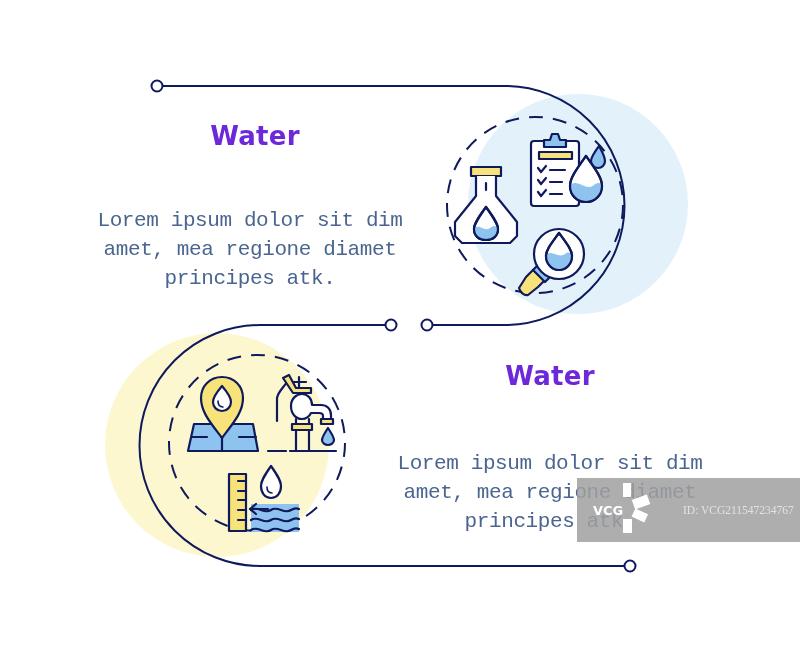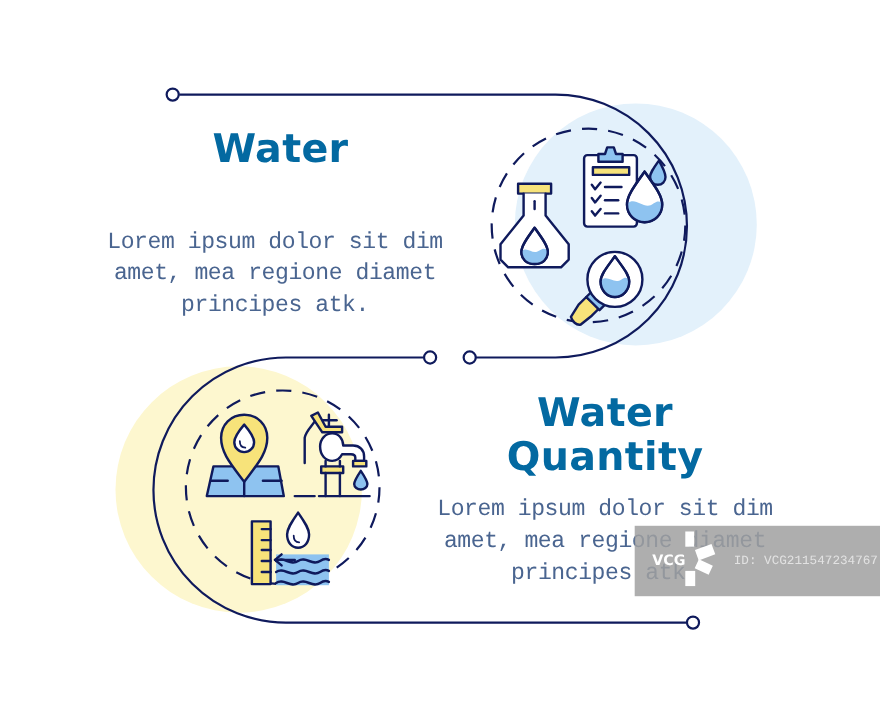--- a/index.html
+++ b/index.html
@@ -1,33 +1,33 @@
 <!DOCTYPE html>
 <html><head>
   <meta charset="utf-8">
   <style>
     html, body { margin: 0; padding: 0; background: #ffffff; }
     body { width: 800px; height: 653px; position: relative; overflow: hidden; font-family: "DejaVu Sans", sans-serif; }
     .layer { position: absolute; left: 0; top: 0; }
     .title {
-      position: absolute; text-align: center; color: #0369a1;
-      font-family: "DejaVu Sans", sans-serif; font-weight: bold; font-size: 36px; line-height: 40px;
+      position: absolute; text-align: center; color: #6d28d9;
+      font-family: "DejaVu Sans", sans-serif; font-weight: bold; font-size: 26px; line-height: 40px;
       letter-spacing: 0.3px;
     }
     .desc {
       position: absolute; text-align: center; color: #4a6590;
       font-family: Liberation Mono, monospace; font-size: 21px; line-height: 29px; letter-spacing: -0.4px;
     }
     .watermark {
       position: absolute; left: 577px; top: 478px; width: 223px; height: 64px;
       background: rgba(160,160,160,0.85);
       display: flex; align-items: center;
     }
     .wm-logo { color: #ffffff; font-weight: bold; font-size: 13px; margin-left: 16px; width: 70px; position: relative; }
-    .wm-id { color: #e2e2e2; font-size: 11.5px; font-family: Liberation Mono, monospace; margin-left: 4px; }
+    .wm-id { color: #e2e2e2; font-size: 11.5px; font-family: Liberation Serif, serif; margin-left: 20px; }
   </style>
 </head>
 <body>
 
 <svg class="layer" width="800" height="653" viewBox="0 0 800 653" xmlns="http://www.w3.org/2000/svg">
 
   <circle cx="578" cy="204" r="110" fill="#e3f1fb"></circle>
   <circle cx="217" cy="445" r="112" fill="#fdf7cf"></circle>
 
   <circle cx="535" cy="205" r="88" fill="none" stroke="#0f1a5c" stroke-width="2" stroke-dasharray="14 10"></circle>
@@ -124,21 +124,20 @@
   <div>Water</div>
 </div>
 <div class="desc" style="left:85px; top:206px; width:330px;">
   <div>Lorem ipsum dolor sit dim</div>
   <div>amet, mea regione diamet</div>
   <div>principes atk.</div>
 </div>
 
 <div class="title" style="left:440px; top:356px; width:220px;">
   <div>Water</div>
-  <div>Quantity</div>
 </div>
 <div class="desc" style="left:385px; top:449px; width:330px;">
   <div>Lorem ipsum dolor sit dim</div>
   <div>amet, mea regione diamet</div>
   <div>principes atk.</div>
 </div>
 
 <div class="watermark">
   <div class="wm-logo">
     <span>VCG</span>

